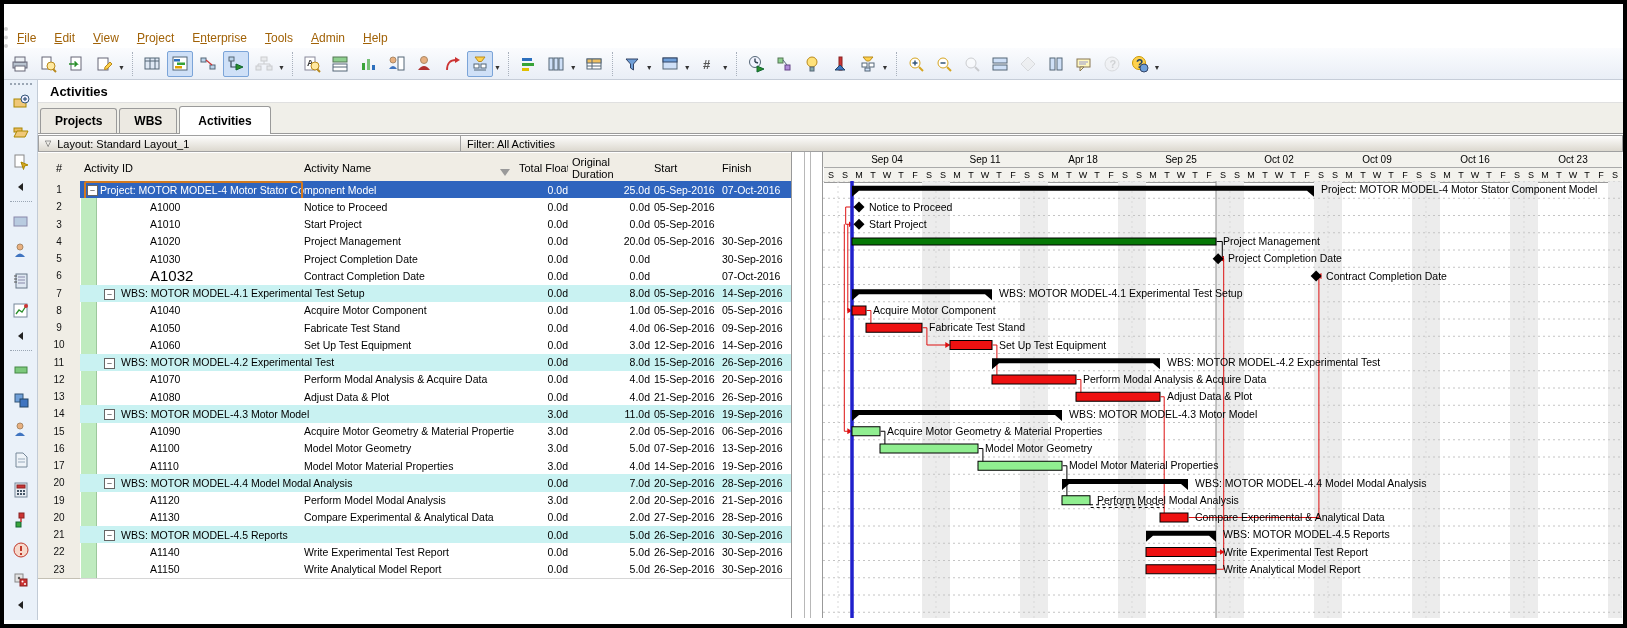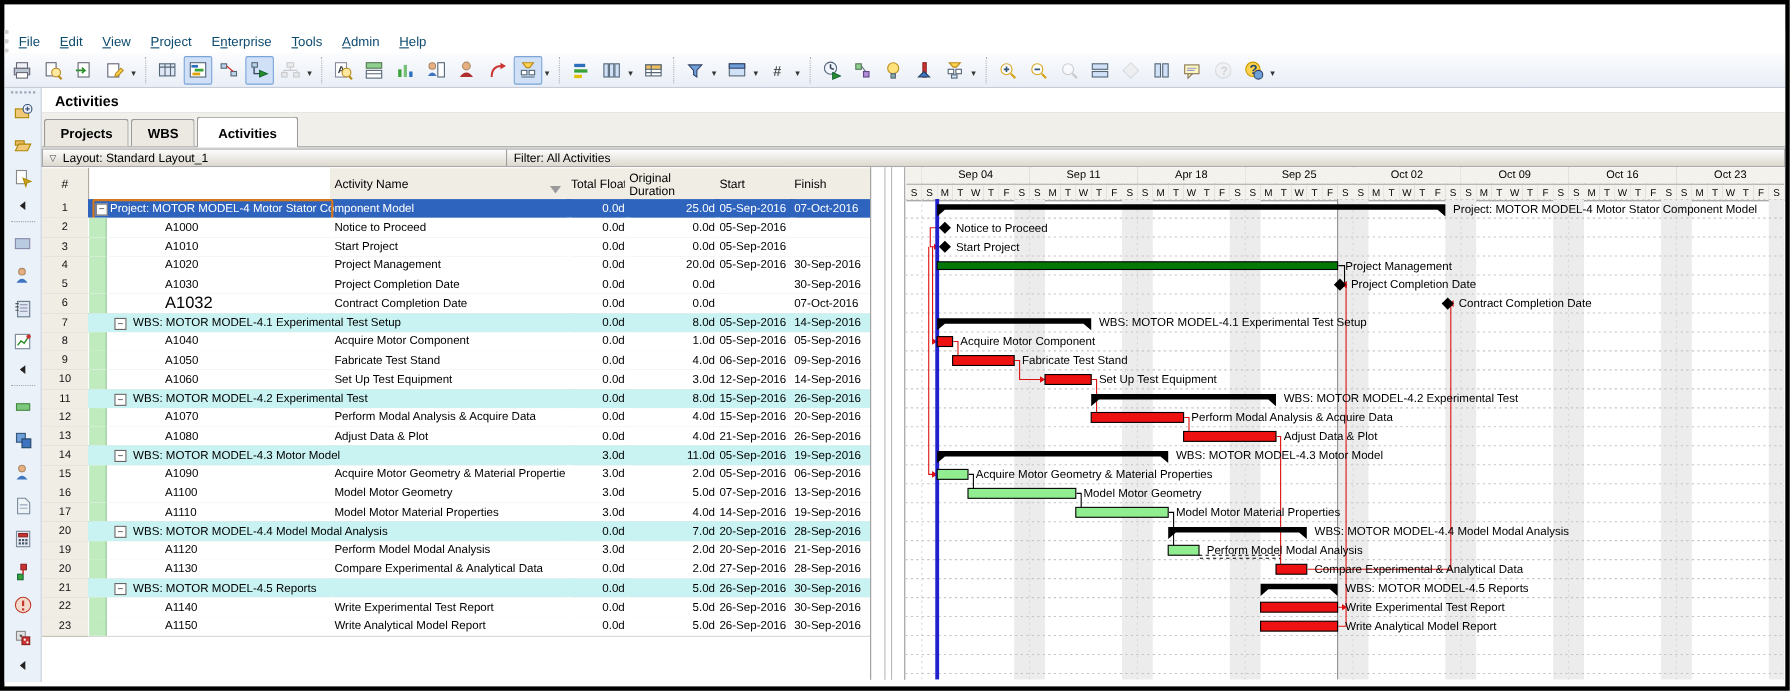--- a/index.html
+++ b/index.html
@@ -3,21 +3,21 @@
 <meta charset="utf-8">
 <style>
   html,body{margin:0;padding:0;background:#888;}
   #app{position:relative;width:1627px;height:628px;background:#000;box-sizing:border-box;font-family:"Liberation Sans",sans-serif;}
   #win{position:absolute;left:4px;top:4px;width:1619px;height:620px;background:#fff;overflow:hidden;}
   .abs{position:absolute;box-sizing:border-box;}
   .titlebar{left:0;top:0;width:1619px;height:23px;background:#fff;display:flex;align-items:center;}
   .titlebar .logo{width:17px;height:13px;margin:0 8px 0 8px;}
   .titlebar .ttl{font-size:12px;color:#000;}
   .menubar{left:0;top:23px;width:1619px;height:21px;background:#fff;display:flex;align-items:center;border-left:4px dotted #d0d0d0;}
-  .menubar .mi{font-size:12px;color:#0c4a6e;padding:2px 9px;cursor:default;}
+  .menubar .mi{font-size:12px;color:#a16207;padding:2px 9px;cursor:default;}
   .menubar .mi u{text-decoration:underline;}
   .toolbar{left:0;top:44px;width:1619px;height:32px;background:linear-gradient(#fbfcfe,#e9eef6);border-bottom:1px solid #c6cdd8;display:flex;align-items:center;padding-left:2px;}
   .tbsep{width:1px;height:24px;border-left:1px dotted #a8b0bc;margin:0 4px;}
   .tbtn{width:24px;height:24px;display:flex;align-items:center;justify-content:center;border:1px solid transparent;border-radius:2px;margin:0 1px;}
   .tbtn.sel{background:#cfe0f7;border-color:#7ba4d8;}
   .tbtn.dis{opacity:.45;filter:grayscale(.8);}
   .dd{font-size:7px;color:#333;margin:8px 3px 0 0;}
   .sidebar{left:0;top:76px;width:34px;height:540px;background:#eaf1f9;border-right:1px solid #c2cbd6;display:flex;flex-direction:column;align-items:center;}
   .sbtn{width:24px;height:24px;display:flex;align-items:center;justify-content:center;margin:3px 0;}
   .sbsep{width:22px;border-top:1px dotted #9aa6b4;margin:4px 0;}
@@ -464,20 +464,23 @@
       <span class="laytri">▽</span>
       <span>Layout: Standard Layout_1</span>
     </div>
     <div class="laycell" style="flex:1;border-right:none;">
       <span>Filter: All Activities</span>
     </div>
   </div>
   <div class="abs" id="tablepane">
         <div class="th" style="left: 0px; top: 0px; width: 42px; height: 29px; justify-content: center; padding-left: 0px;">
           <span>#</span>
+        </div>
+        <div class="th" style="left: 42px; top: 0px; width: 220px; height: 29px;">
+          <span>Activity ID</span>
         </div>
         <div class="th" style="left: 262px; top: 0px; width: 215px; height: 29px;">
           <span>Activity Name</span>
         </div>
         <div class="th" style="left: 477px; top: 0px; width: 53px; height: 29px;">
           <span>Total Float</span>
         </div>
         <div class="th" style="left: 530px; top: 0px; width: 82px; height: 29px;">
           <span>Original Duration</span>
         </div>

